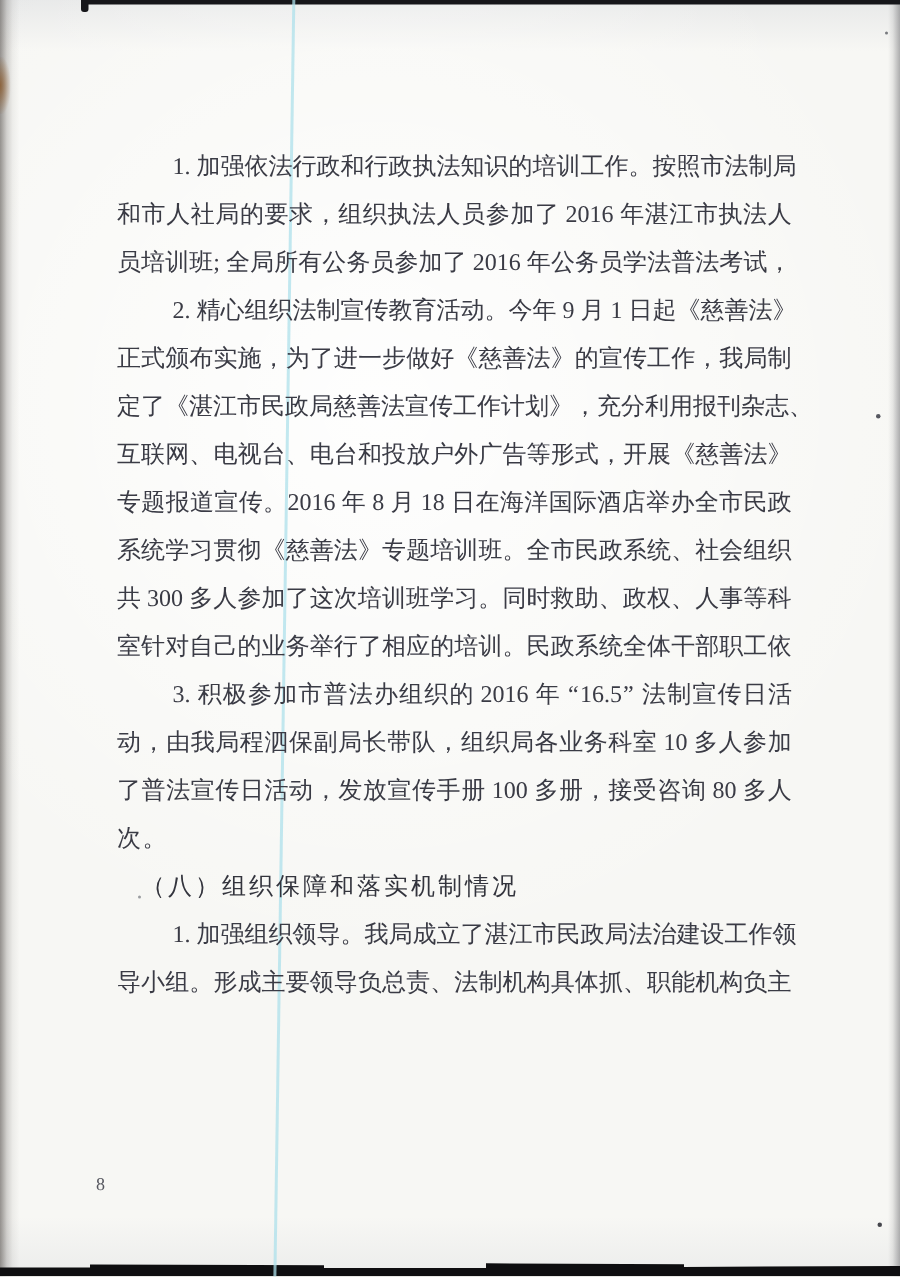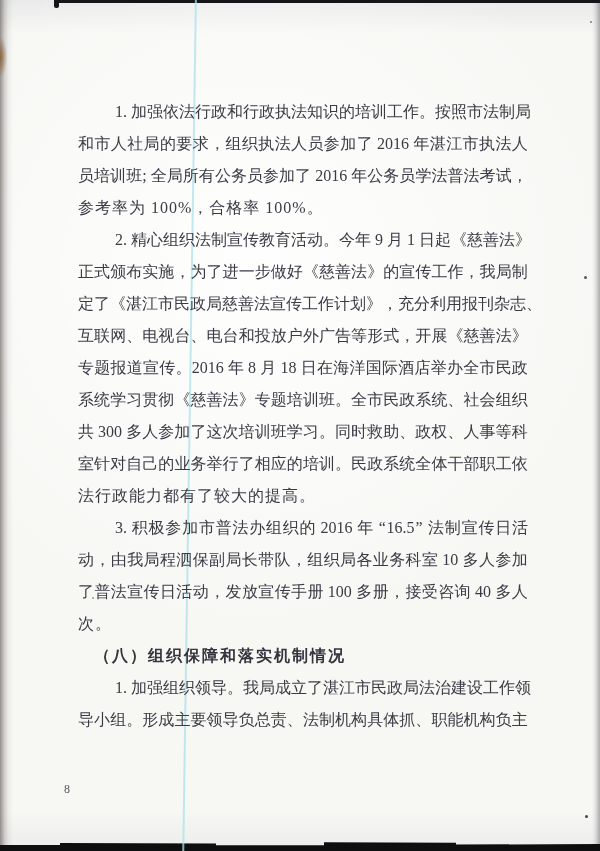--- a/index.html
+++ b/index.html
@@ -50,21 +50,21 @@
     color:#3a3b45;
   }
   .line {
     height:32px; line-height:32px; font-size:16px;
     white-space:pre;
   }
   .line.jf { display:flex; justify-content:space-between; white-space:normal; }
   .line.jf span { white-space:pre; }
   .line.indent { padding-left:37px; }
   .line.plain { letter-spacing:1px; }
-  .line.heading { padding-left:16px; font-weight:bold; letter-spacing:2px; color:#33343d; }
+  .line.heading { padding-left:16px; font-weight:normal; letter-spacing:2px; color:#33343d; }
   .pagenum {
     position:absolute; left:64px; top:781px;
     font-size:12px; line-height:16px; color:#55565e; letter-spacing:1px;
   }
 </style>
 </head>
 <body>
 
 <div class="page">
   <div class="edge-left"></div>
@@ -159,21 +159,20 @@
         <span>务</span>
         <span>员</span>
         <span>学</span>
         <span>法</span>
         <span>普</span>
         <span>法</span>
         <span>考</span>
         <span>试</span>
         <span>，</span>
       </div>
-      <div class="line plain">参考率为 100%，合格率 100%。</div>
       <div class="line jf indent">
         <span>2. </span>
         <span>精</span>
         <span>心</span>
         <span>组</span>
         <span>织</span>
         <span>法</span>
         <span>制</span>
         <span>宣</span>
         <span>传</span>
@@ -396,21 +395,20 @@
         <span>系</span>
         <span>统</span>
         <span>全</span>
         <span>体</span>
         <span>干</span>
         <span>部</span>
         <span>职</span>
         <span>工</span>
         <span>依</span>
       </div>
-      <div class="line plain">法行政能力都有了较大的提高。</div>
       <div class="line jf indent">
         <span>3. </span>
         <span>积</span>
         <span>极</span>
         <span>参</span>
         <span>加</span>
         <span>市</span>
         <span>普</span>
         <span>法</span>
         <span>办</span>
@@ -477,21 +475,21 @@
         <span>手</span>
         <span>册</span>
         <span> 100 </span>
         <span>多</span>
         <span>册</span>
         <span>，</span>
         <span>接</span>
         <span>受</span>
         <span>咨</span>
         <span>询</span>
-        <span> 40 </span>
+        <span> 80 </span>
         <span>多</span>
         <span>人</span>
       </div>
       <div class="line plain">次。</div>
       <div class="line heading">（八）组织保障和落实机制情况</div>
       <div class="line jf indent">
         <span>1. </span>
         <span>加</span>
         <span>强</span>
         <span>组</span>

